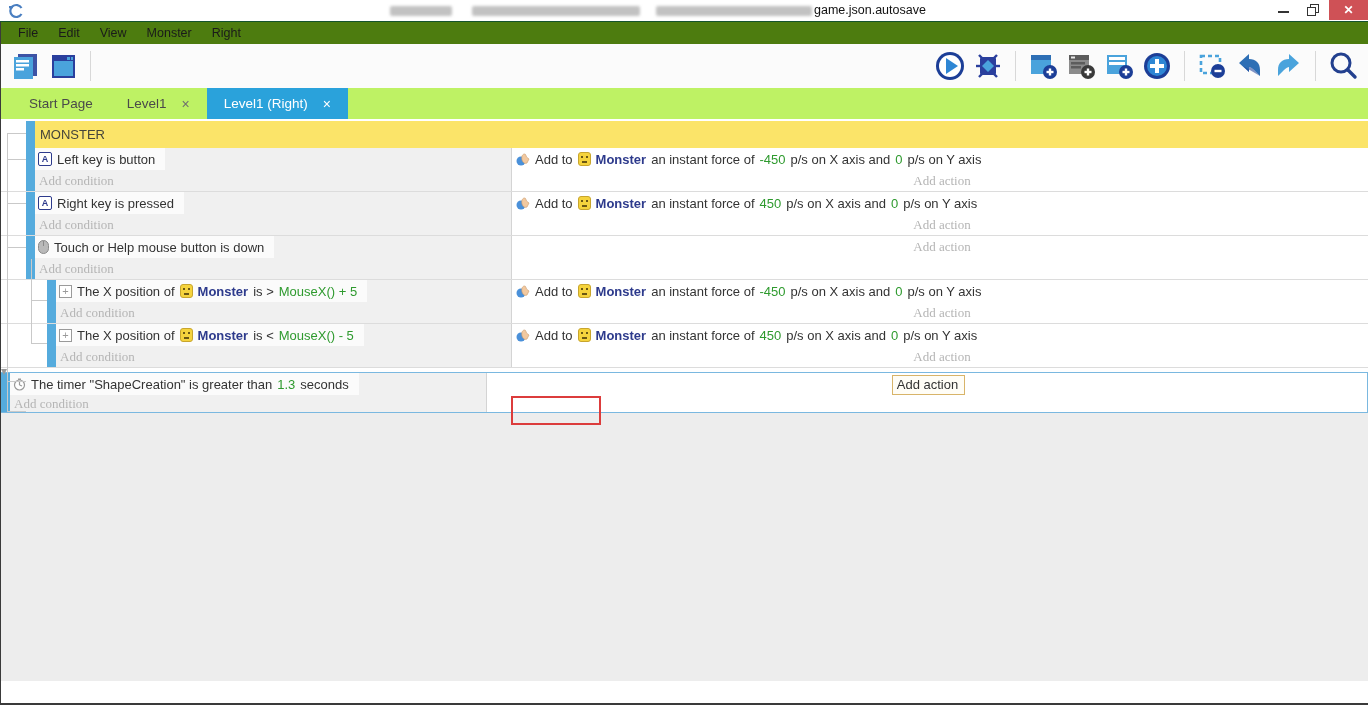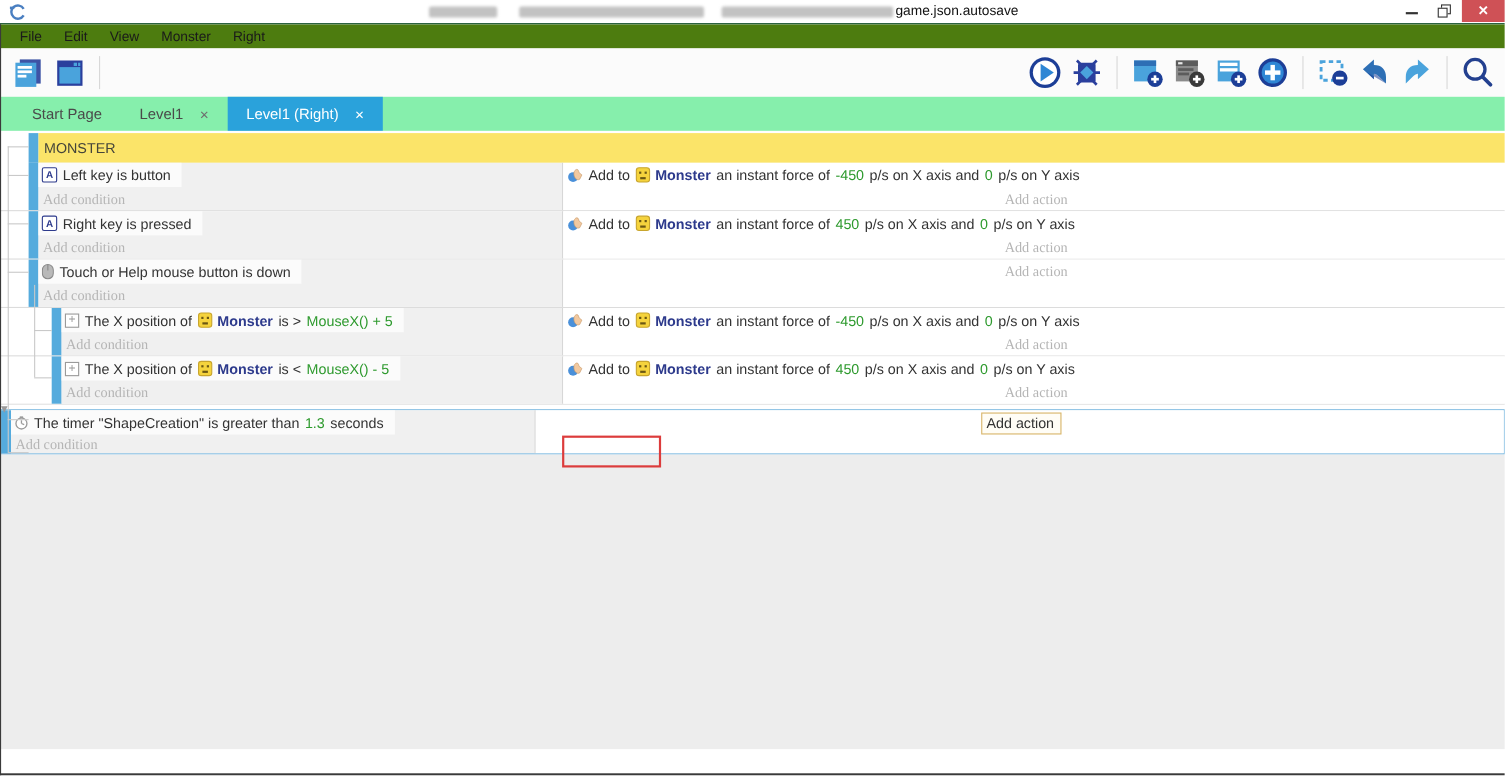--- a/index.html
+++ b/index.html
@@ -22,21 +22,21 @@
               display:flex; align-items:center; justify-content:center; }
 
   .menubar { height:22px; background:#4d7c0f; display:flex; align-items:center; padding-left:8px; gap:0; }
   .menu-item { font-size:12.5px; color:#1a1a1a; padding:2px 10px; cursor:default; }
 
   .toolbar { height:44px; background:#fbfbfb; display:flex; align-items:center; padding:0 6px; }
   .tool-sep { width:1px; height:30px; background:#d8d8d8; margin:0 8px; }
   .tool-btn { width:32px; height:32px; display:flex; align-items:center; justify-content:center; margin:0 3px; }
   .toolbar .spacer { flex:1; }
 
-  .tabbar { height:31px; background:#86efac; display:flex; align-items:flex-end; padding-left:12px; }
+  .tabbar { height:31px; background:#bef264; display:flex; align-items:flex-end; padding-left:12px; }
   .tab { height:31px; display:flex; align-items:center; font-size:13.5px; color:#4a4a4a; padding:0 17px; gap:15px; }
   .tab .tab-close { color:#6f6f6f; font-size:14px; }
   .tab.active { background:#2aa2db; color:#fff; }
   .tab.active .tab-close { color:#fff; }
 
   
   .events { position:relative; background:#fff; padding-top:2px; }
   .grow { display:flex; height:27px; }
   .gutter { width:26px; flex:0 0 auto; }
   .indent1 .gutter { width:47px; }

